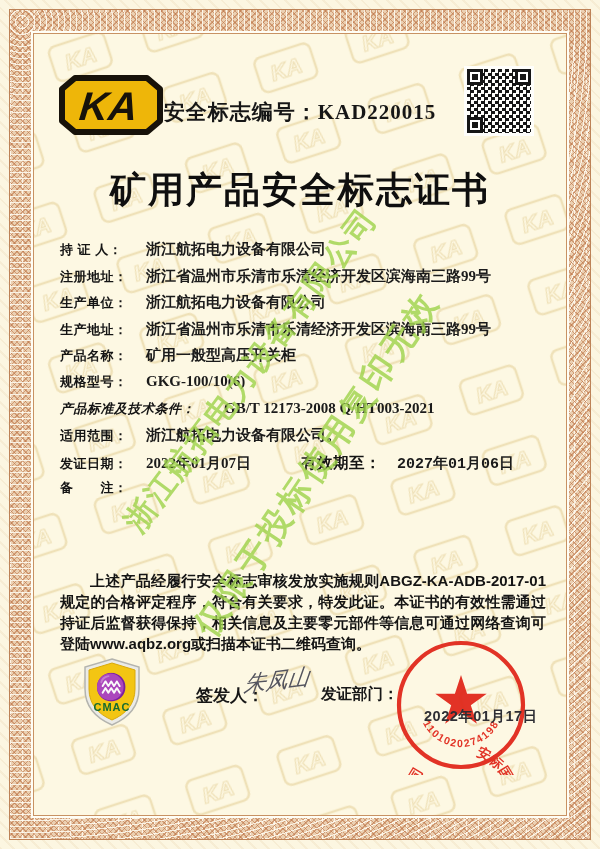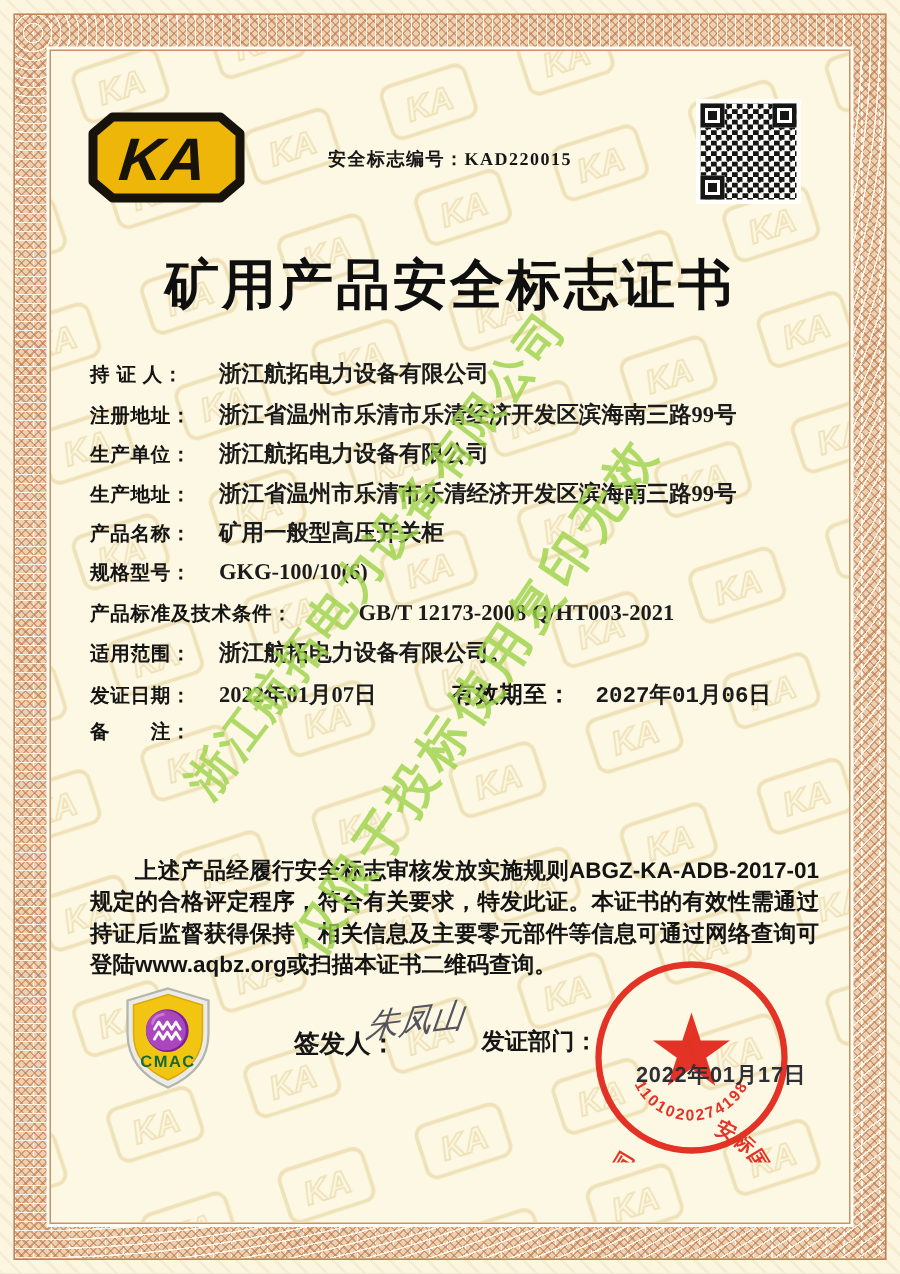--- a/index.html
+++ b/index.html
@@ -20,40 +20,40 @@
       repeating-linear-gradient(90deg, rgba(255,248,236,.9) 0 1px, transparent 1px 12px);
   }
   .inner{
     position:absolute;inset:33px;background:#fdf8e3;
     border:1px solid #c89263;box-shadow:0 0 0 2px #fffef6;
   }
   .tiles{position:absolute;left:0;top:0;width:100%;height:100%;z-index:0;}
 
   .ka-badge{position:absolute;left:24px;top:40px;width:106px;height:62px;z-index:2;}
   .cert-line{position:absolute;left:0;right:0;top:64px;text-align:center;
-    font-size:12px;font-weight:bold;letter-spacing:1px;z-index:2;}
+    font-size:21px;font-weight:bold;letter-spacing:1px;z-index:2;}
   .cert-no{font-family:"Liberation Serif",serif;}
 
   .qr{position:absolute;right:32px;top:32px;width:70px;height:70px;background:#fefefb;
     padding:3px;box-sizing:border-box;z-index:2;}
   .qr-mods{position:relative;width:100%;height:100%;
     background-image:repeating-conic-gradient(#161616 0% 25%, transparent 0% 50%);
     background-size:7px 7px;}
   .f{position:absolute;width:16px;height:16px;border:3px solid #161616;background:#fff;box-sizing:border-box;}
   .f::after{content:"";position:absolute;inset:2px;background:#161616;}
   .f.tl{left:0;top:0}.f.tr{right:0;top:0}.f.bl{left:0;bottom:0}
 
   .title{position:absolute;left:0;right:0;top:132px;text-align:center;
     font-size:36px;font-weight:900;color:#0f0f0f;letter-spacing:2px;z-index:2;font-family:Liberation Mono, monospace;}
 
   .fields{position:absolute;left:26px;right:8px;top:206px;z-index:2;}
   .row{display:flex;align-items:baseline;height:26.6px;}
   .flabel{font-weight:bold;font-size:13px;color:#141414;white-space:pre;
     width:86px;flex:none;letter-spacing:.5px;}
-  .row.wide .flabel{width:auto;margin-right:44px;}
+  .row.wide .flabel{width:auto;margin-right:29px;font-style:italic;}
   .fvalue{font-family:"Liberation Serif",serif;font-weight:bold;font-size:15px;
     color:#1b1b1b;white-space:nowrap;flex:none;}
   .flabel2{font-weight:bold;font-size:15.5px;color:#141414;white-space:pre;
     flex:none;margin-left:50px;letter-spacing:.5px;}
   .fvalue2{font-family:Liberation Mono, monospace;font-weight:bold;font-size:15px;
     color:#1b1b1b;white-space:nowrap;flex:none;margin-left:16px;}
 
   .notice{position:absolute;left:26px;right:20px;top:536px;
     font-size:15px;font-weight:bold;color:#141414;line-height:21px;
     text-align:justify;text-indent:2em;z-index:2;}

